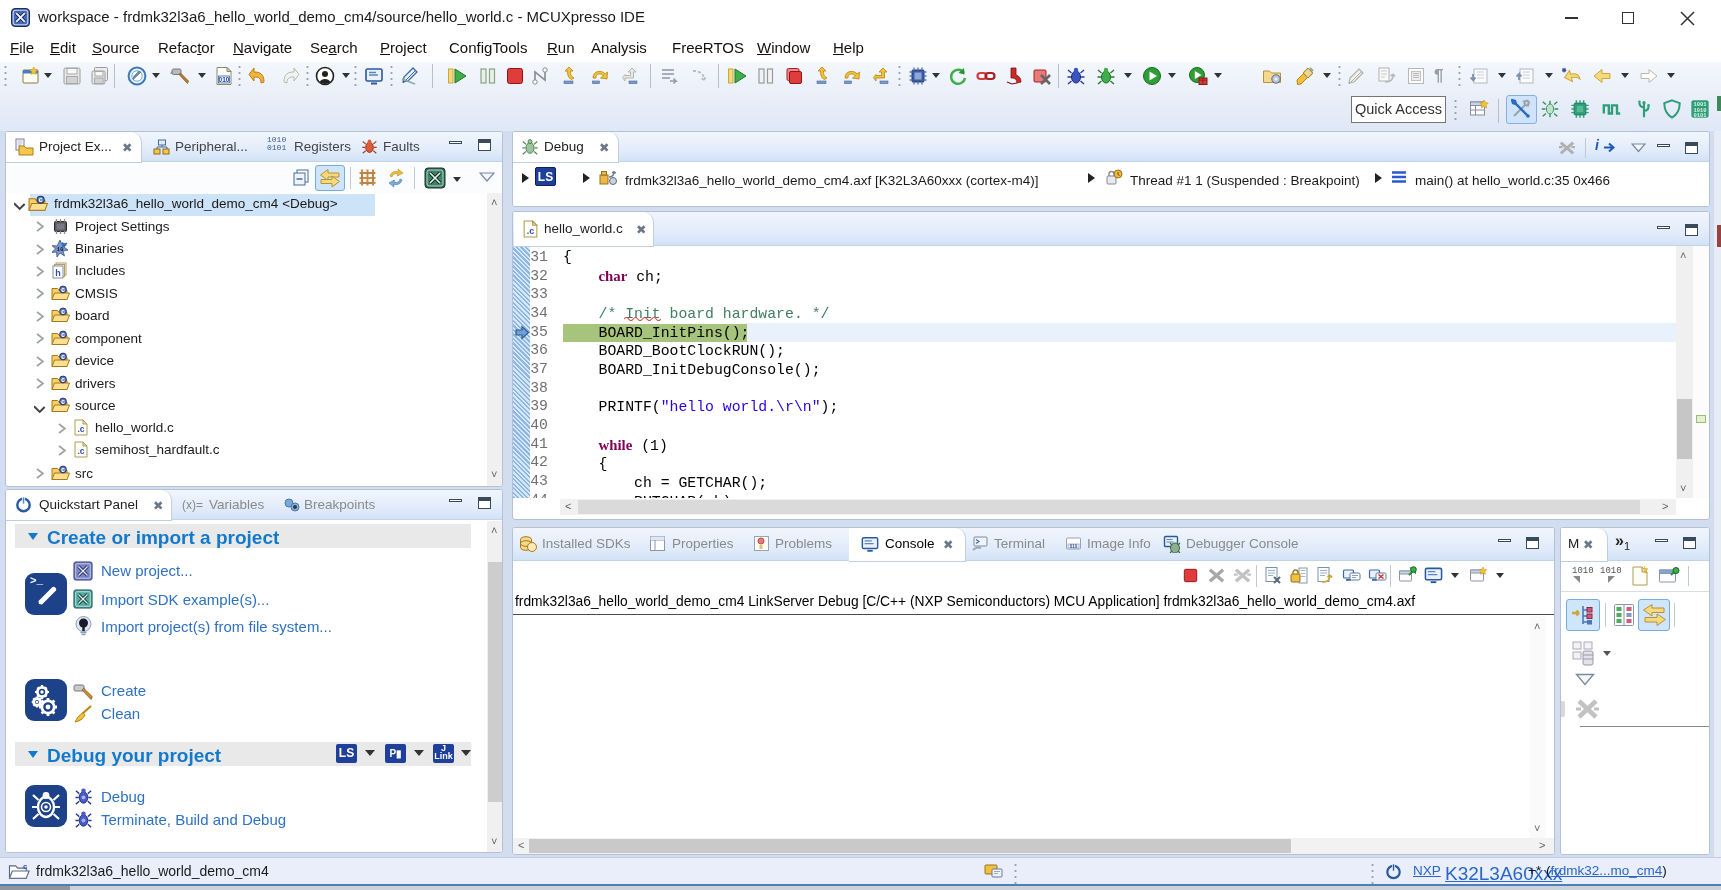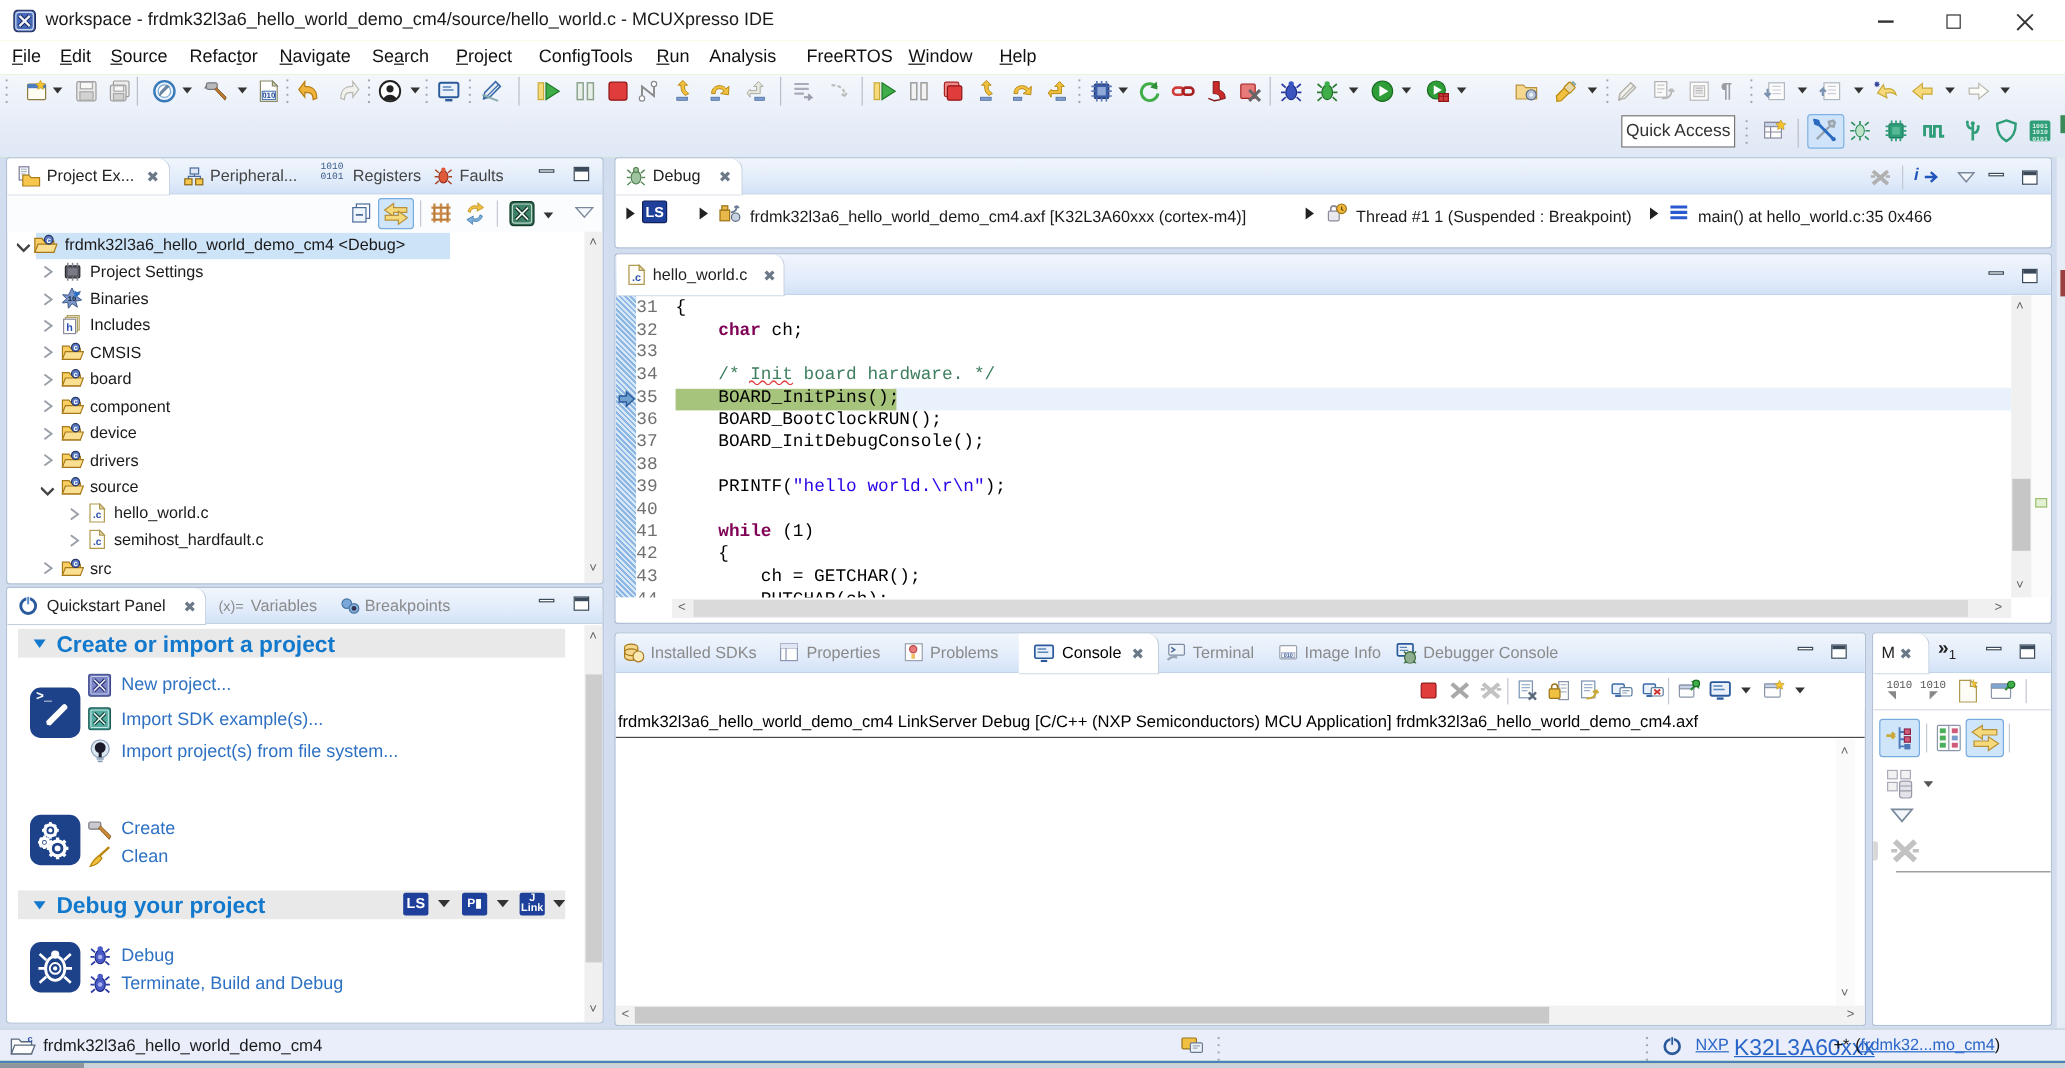--- a/index.html
+++ b/index.html
@@ -1,17 +1,17 @@
 <!DOCTYPE html>
 <html><head>
 <meta charset="utf-8">
 <style>
 * { margin:0; padding:0; box-sizing:border-box; }
 body { font-family:"Liberation Sans", sans-serif; }
-#win { position:relative; width:1721px; height:890px; background:#bef264; overflow:hidden; }
+#win { position:relative; width:1721px; height:890px; background:#fca5a5; overflow:hidden; }
 .abs { position:absolute; }
 #titlebar { position:absolute; left:0; top:0; width:1721px; height:34px; background:#fff; }
 #menubar { position:absolute; left:0; top:34px; width:1721px; height:28px; background:#fff; font-size:15px; color:#111; }
 .mi { position:absolute; top:5px; }
 .mi u { text-decoration:underline; }
 #toolbar { position:absolute; left:0; top:62px; width:1721px; height:69px;
   background:linear-gradient(#f4f7fc, #e7edf8 60%, #dfe8f5); }
 .ic { position:absolute; top:4px; width:20px; height:20px; }
 .dd { position:absolute; top:11px; width:0; height:0; border-left:4px solid transparent; border-right:4px solid transparent; border-top:5px solid #333; }
 .tsep { position:absolute; top:2px; width:1px; height:24px; background:#b9bec7; }
@@ -34,21 +34,21 @@
 .qhead { position:absolute; left:9px; width:456px; height:24px; background:#e9e9e9; }
 .qht { position:absolute; left:32px; top:3px; font-size:19px; font-weight:bold; color:#1279cd; }
 .qarr { position:absolute; left:13px; top:9px; width:0; height:0; border-left:5.5px solid transparent; border-right:5.5px solid transparent; border-top:7px solid #1279cd; }
 .qbig { position:absolute; left:19px; width:42px; height:42px; background:#1e4289; border-radius:9px; }
 .qitem { position:absolute; font-size:15px; color:#2e71c3; }
 .qls { position:absolute; top:2px; width:21px; height:19px; background:#1e3f9a; color:#fff; font-weight:bold; font-size:12px; text-align:center; line-height:19px; border-radius:2px; }
 .qdd { position:absolute; top:8px; width:0; height:0; border-left:5px solid transparent; border-right:5px solid transparent; border-top:6px solid #333; }
 #gut, #code { font-family:"Liberation Mono", monospace; font-size:14.8px; line-height:18.65px; top:2px; background:transparent; }
 #gut { left:17px; width:31px; padding-right:13px; text-align:right; color:#707070; }
 #code { left:50px; color:#000; }
-#code .k { color:#7f0055; }
+#code .k { color:#7f0055;font-family:Liberation Serif, serif; }
 #code .c { color:#3f7f5f; }
 #code .s { color:#2a00e6; }
 .ctab-i { position:absolute; top:0; height:33px; font-size:13.5px; color:#8a8a8a; }
 </style>
 </head>
 <body>
 <div id="win">
   <div id="titlebar">
     <svg class="abs" style="left:11px;top:8px" width="19" height="19" viewBox="0 0 19 19">
         <rect x="0.5" y="0.5" width="18" height="18" rx="3.5" fill="#3b5ba8" stroke="#1e2c58"></rect>

